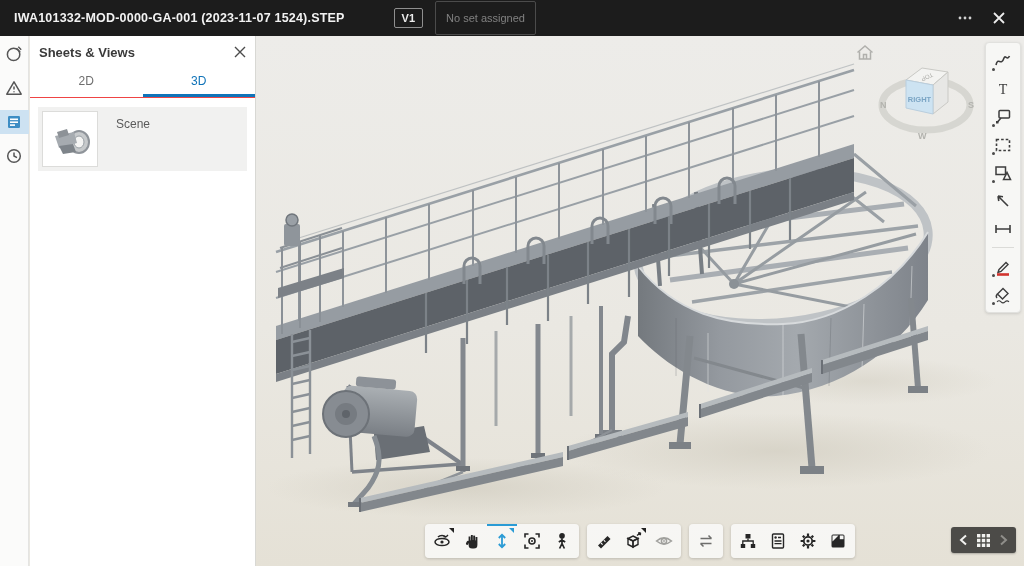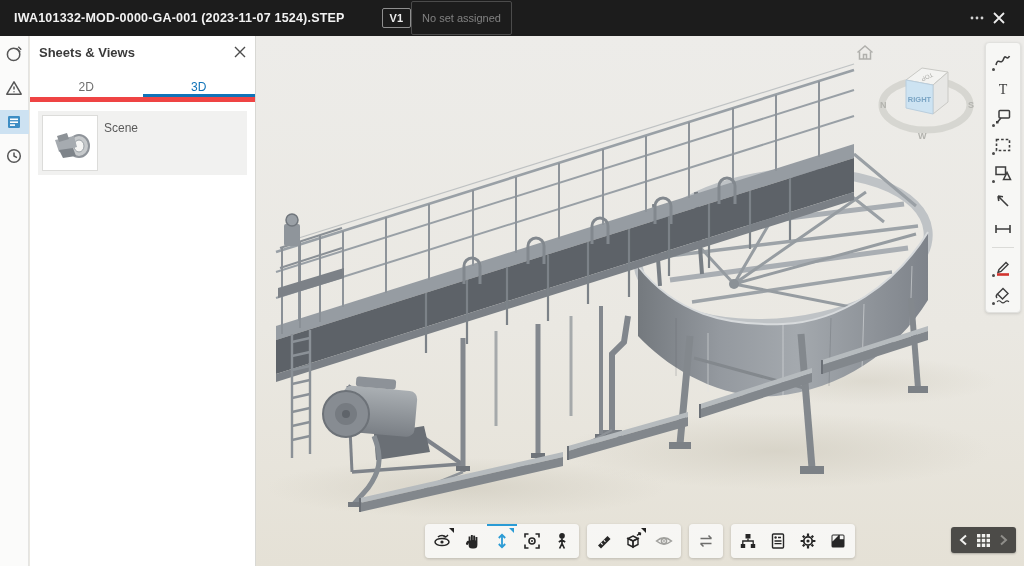--- a/index.html
+++ b/index.html
@@ -1,47 +1,47 @@
 <!DOCTYPE html>
 <html><head>
 <meta charset="utf-8">
 <style>
   html,body{margin:0;padding:0;background:#c9c9c9;}
   .app{position:relative;width:1024px;height:566px;overflow:hidden;
        font-family:"Liberation Sans",sans-serif;background:#eae8e2;
        -webkit-font-smoothing:antialiased;}
   
   .topbar{position:absolute;left:0;top:0;width:1024px;height:36px;background:#1c1c1c;
-          display:flex;align-items:center;padding:0 14px;box-sizing:border-box;gap:0;}
+          display:flex;align-items:center;padding:0 14px;box-sizing:border-box;gap:12px;}
   .file-title{color:#f2f2f2;font-size:12.5px;font-weight:bold;letter-spacing:.2px;white-space:nowrap;}
   .badge-v1{border:1px solid #8f8f8f;color:#ececec;font-size:11px;font-weight:bold;
             padding:2px 7px;border-radius:2px;line-height:14px;cursor:pointer;margin-left:37px;}
   .set-btn{border:1px solid #4b4b4b;color:#818181;font-size:11px;padding:9px 10px;
            border-radius:2px;line-height:14px;cursor:pointer;}
   .topbar-spacer{flex:1;}
   .top-icon{width:22px;height:22px;display:flex;align-items:center;justify-content:center;cursor:pointer;}
   
   .rail{position:absolute;left:0;top:36px;width:29px;bottom:0;background:#fbfbfa;
         border-right:1px solid #e4e4e2;display:flex;flex-direction:column;align-items:center;
         padding-top:6px;gap:10px;box-sizing:border-box;}
   .rail-item{width:29px;height:24px;display:flex;align-items:center;justify-content:center;cursor:pointer;}
   .rail-item.active{background:#cde2f2;}
   
   .panel{position:absolute;left:30px;top:36px;width:226px;bottom:0;background:#ffffff;
          border-right:1px solid #d8d8d4;box-sizing:border-box;}
   .panel-head{height:32px;display:flex;align-items:center;justify-content:space-between;
               padding:0 6px 0 9px;}
   .panel-title{font-size:13px;font-weight:bold;color:#3a3a3a;}
   .panel-close{width:18px;height:18px;display:flex;align-items:center;justify-content:center;cursor:pointer;}
-  .tabs{display:flex;border-bottom:5px solid #ef4444;height:29px;align-items:flex-end;}
+  .tabs{display:flex;border-bottom:1px solid #ef4444;height:29px;}
   .tab{flex:1;display:flex;align-items:center;justify-content:center;font-size:12px;
        color:#6e6e6e;cursor:pointer;border-bottom:3px solid transparent;box-sizing:border-box;}
   .tab.active{color:#1073b8;font-weight:normal;border-bottom-color:#1073b8;}
   .view-list{padding:9px 8px;}
-  .view-item{background:#f1f1f0;display:flex;gap:6px;padding:4px;cursor:pointer;}
+  .view-item{background:#f1f1f0;display:flex;gap:18px;padding:4px;cursor:pointer;}
   .thumb{width:54px;height:54px;background:#fff;border:1px solid #dcdcda;flex:0 0 auto;}
   .view-label{font-size:12px;color:#5a5a5a;margin-top:6px;}
   
   .viewport{position:absolute;left:256px;top:36px;width:768px;height:530px;overflow:hidden;}
   .model-svg{position:absolute;left:0;top:0;}
   .home-btn{position:absolute;left:598px;top:6px;width:22px;height:22px;cursor:pointer;opacity:.75;}
   .viewcube{position:absolute;left:604px;top:22px;cursor:pointer;}
   
   .rtoolbar{position:absolute;right:3px;top:6px;width:34px;background:#f7f7f5;
             border:1px solid #e1e1de;border-radius:4px;box-shadow:0 1px 3px rgba(0,0,0,.13);

